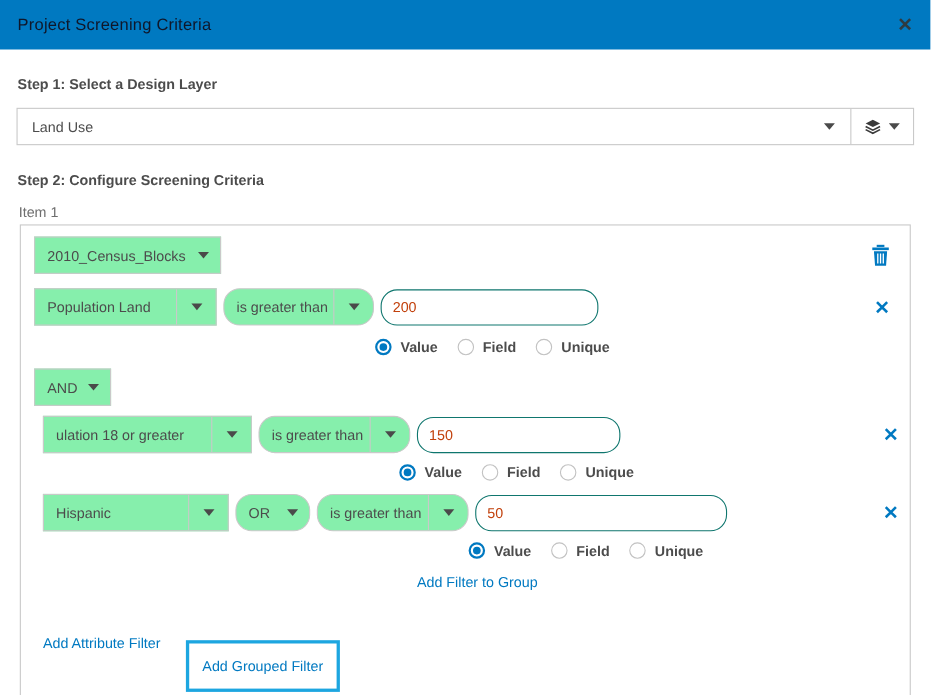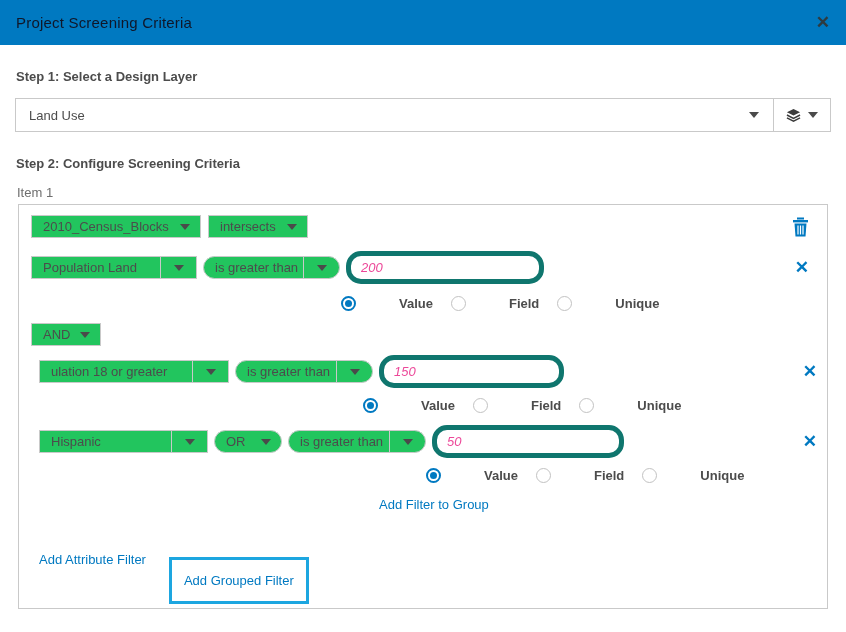--- a/index.html
+++ b/index.html
@@ -28,23 +28,23 @@
     cursor: pointer;
     line-height: 1;
   }
   
   .step-label { font-weight: 700; color: #4c4c4c; margin: 24px 18px 0 16px; font-size: 13px; }
   .item-label { color: #6e6e6e; margin: 14px 18px 0 17px; font-size: 13px; }
   
   .dd {
     display: flex;
     align-items: center;
-    height: 23px;
+    height: 34px;
     border: 1px solid #c9c9c9;
-    background: #22c55e;
+    background: #86efac;
     cursor: pointer;
     flex-shrink: 0;
   }
   .dd-label { flex: 1; padding: 0 8px 0 11px; color: #4c4c4c; white-space: nowrap; overflow: hidden; }
   .caret {
     width: 0; height: 0;
     border-left: 5px solid transparent;
     border-right: 5px solid transparent;
     border-top: 6px solid #4a4a4a;
     flex-shrink: 0;
@@ -73,34 +73,33 @@
   .panel {
     margin: 4px 18px 0 18px;
     border: 1px solid #c9c9c9;
     padding: 10px 12px 4px 12px;
   }
   .row { display: flex; align-items: center; }
   .mb { margin-bottom: 13px; }
   .gap > * + * { margin-left: 6px; border-radius: 15px; }
   .filter-input {
     height: 33px;
-    border: 5px solid #0f766e;
+    border: 1px solid #0f766e;
     padding: 0 10px;
     font-family: "Liberation Sans", sans-serif;
     font-size: 13px;
-    color: #ec4899;
+    color: #c2410c;
     outline: none;
     flex-shrink: 0;
-    font-style: italic;
   }
   .end-icon { margin-left: auto; margin-right: 6px; cursor: pointer; }
   .remove-x { color: #0079c1; font-size: 17px; font-weight: 700; line-height: 1; }
   
   .radios { display: flex; align-items: center; margin: 12px 0 12px 0; }
-  .radio-item { display: flex; align-items: center; margin-right: 18px; cursor: pointer; gap: 35px; }
+  .radio-item { display: flex; align-items: center; margin-right: 18px; cursor: pointer; }
   .radio-circle {
     width: 15px; height: 15px; border-radius: 50%;
     border: 1px solid #c2c2c2; background: #fff;
     display: inline-flex; align-items: center; justify-content: center;
     margin-right: 8px; flex-shrink: 0;
   }
   .radio-circle.selected { border: 2px solid #0079c1; }
   .radio-circle.selected::after {
     content: ""; width: 7px; height: 7px; border-radius: 50%; background: #0079c1;
   }
@@ -153,24 +152,20 @@
 <div class="step-label" style="">Step 2: Configure Screening Criteria</div>
 <div class="item-label">Item 1</div>
 
 <div class="panel">
 
   <div class="row mb">
     <div class="dd" style="width:170px">
       <span class="dd-label">2010_Census_Blocks</span>
       <span class="caret"></span>
     </div>
-    <div class="dd" style="width:100px; margin-left:7px">
-      <span class="dd-label">intersects</span>
-      <span class="caret"></span>
-    </div>
     <span class="end-icon">
       <svg width="17" height="20" viewBox="0 0 17 20">
         <rect x="1" y="3" width="15" height="2.4" fill="#0079c1"></rect>
         <rect x="5" y="0.5" width="7" height="2" fill="#0079c1"></rect>
         <path d="M2.5 6.5 h12 l-1 13 h-10 Z" fill="#0079c1"></path>
         <line x1="6" y1="8.5" x2="6" y2="17.5" stroke="#ffffff" stroke-width="1.2"></line>
         <line x1="8.5" y1="8.5" x2="8.5" y2="17.5" stroke="#ffffff" stroke-width="1.2"></line>
         <line x1="11" y1="8.5" x2="11" y2="17.5" stroke="#ffffff" stroke-width="1.2"></line>
       </svg>
     </span>
@@ -262,21 +257,21 @@
       <div class="dd" style="width:68px">
         <span class="dd-label">OR</span>
         <span class="caret"></span>
       </div>
       <div class="dd" style="width:138px">
         <span class="dd-label">is greater than</span>
         <span class="caret-wrap">
             <span class="caret"></span>
           </span>
       </div>
-      <input class="filter-input" style="width: 192px;" value="50">
+      <input class="filter-input" style="width: 229px;" value="50">
       <span class="end-icon remove-x" style="margin-right:-2px">✕</span>
     </div>
 
     
     <div class="radios" style="margin-left:387px; margin-top:10px; margin-bottom:0">
       <span class="radio-item">
         <span class="radio-circle selected"></span>
         <span class="radio-label">Value</span>
       </span>
       <span class="radio-item">

